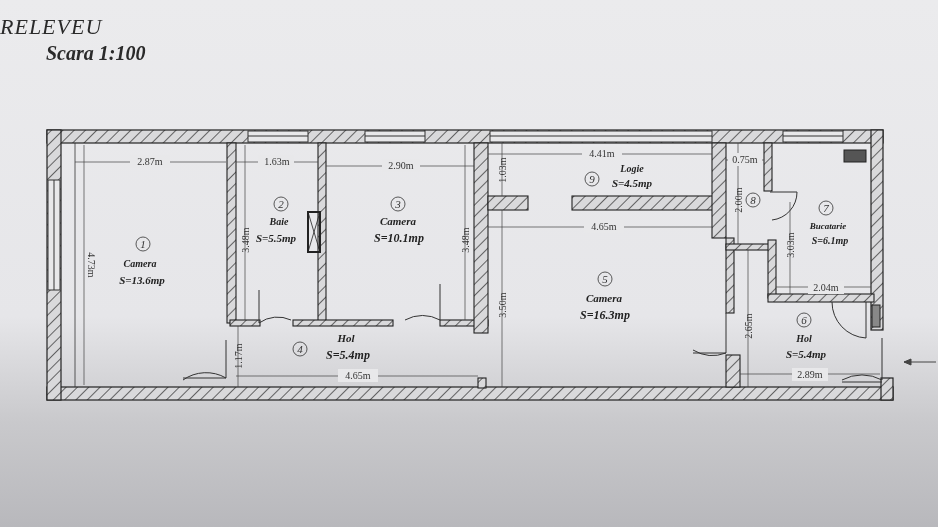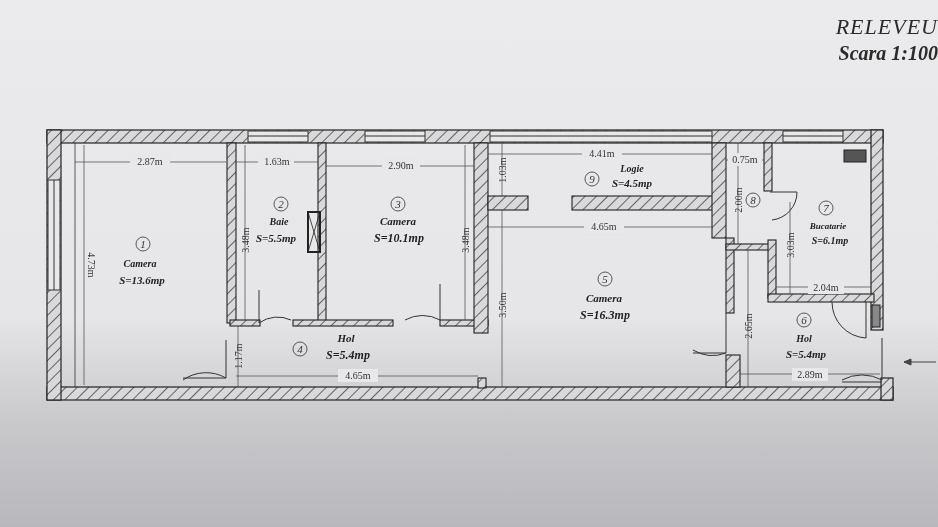--- a/index.html
+++ b/index.html
@@ -2,23 +2,23 @@
 <html><head>
 <meta charset="utf-8">
 <style>
   html, body { margin:0; padding:0; }
   body {
     width:938px; height:527px; overflow:hidden;
     background: linear-gradient(180deg, #ebebed 0%, #e6e6e9 60%, #c9c9cc 80%, #b8b8bc 100%);
     font-family: "Liberation Serif", serif;
     position:relative;
   }
-  .title-block { position:absolute; left:0; top:14px; width:938px; text-align:right; color:#2a2a2a; }
+  .title-block { position:absolute; left:0; top:14px; width:938px; text-align:left; color:#2a2a2a; }
   .title { font-style:italic; font-size:22px; letter-spacing:1px; line-height:26px; }
-  .subtitle { font-style:italic; font-weight:bold; font-size:20px; line-height:26px; }
+  .subtitle { font-style:italic; font-weight:bold; font-size:20px; line-height:26px;padding-left:46px; }
   svg#plan { position:absolute; left:0; top:0; }
   .lbl { font-family:"Liberation Serif", serif; font-style:italic; fill:#222; }
   .dim { font-family:"Liberation Serif", serif; fill:#333; font-size:10px; }
   .num { font-family:"Liberation Serif", serif; font-style:italic; fill:#333; font-size:11px; }
 </style>
 </head>
 <body>
 
 <div class="title-block">
   <div class="title">RELEVEU</div>

